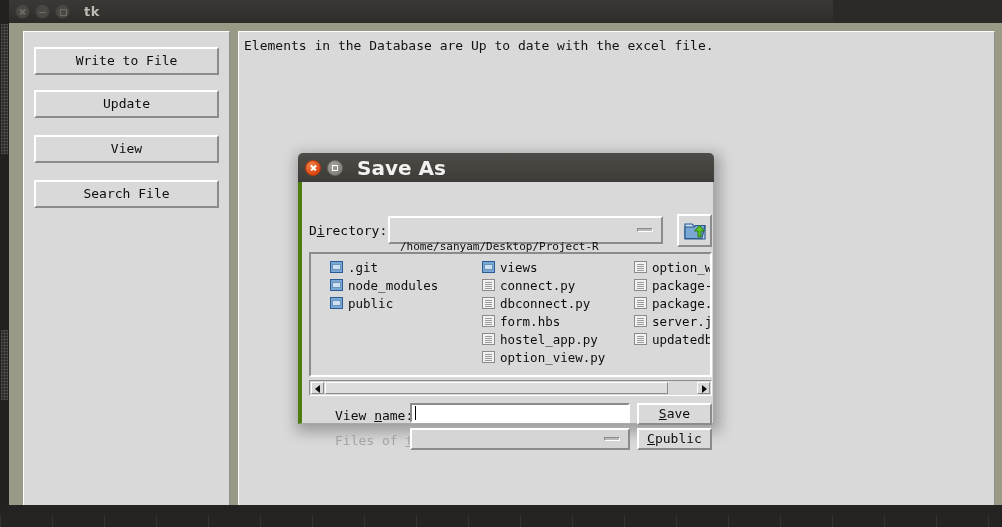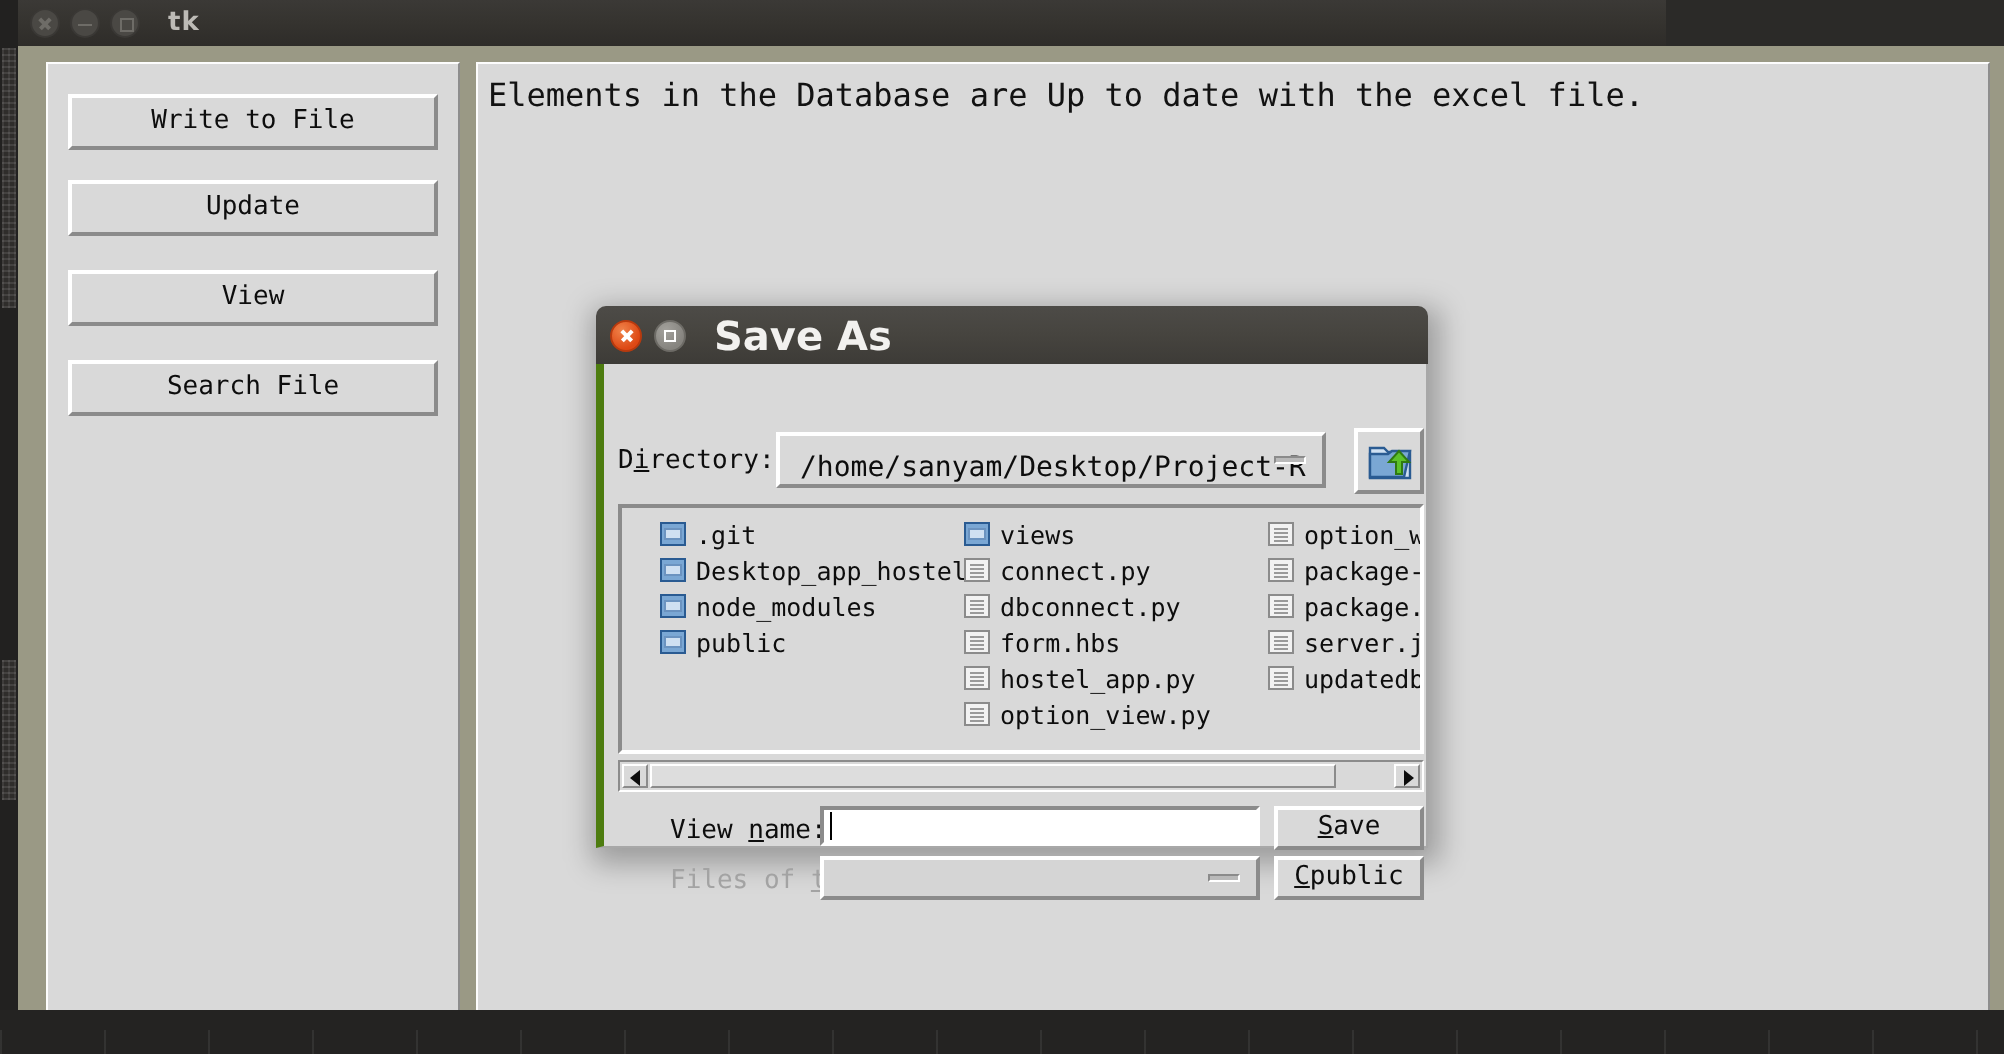--- a/index.html
+++ b/index.html
@@ -163,21 +163,21 @@
     border-top: 1px solid #fdfdfd;
     border-left: 1px solid #fdfdfd;
     border-right: 1px solid #8e8e8e;
     border-bottom: 1px solid #8e8e8e;
     box-sizing: border-box;
   }
   #status-text {
     position: absolute;
     left: 5px; top: 6px;
     font-family: "DejaVu Sans Mono", monospace;
-    font-size: 16px;
+    font-size: 13px;
     color: #121212;
     white-space: nowrap;
     letter-spacing: 0px;
   }
 
   
   #dialog-shadow {
     position: absolute;
     left: 296px; top: 154px;
     width: 424px; height: 278px;
@@ -267,23 +267,23 @@
     width: 275px; height: 28px;
     background: #d9d9d9;
     border-top: 2px solid #ffffff;
     border-left: 2px solid #ffffff;
     border-right: 2px solid #8b8b8b;
     border-bottom: 2px solid #8b8b8b;
     box-sizing: border-box;
   }
   #dir-value {
     position: absolute;
-    left: 10px; top: 8px;
-    font-family: "DejaVu Sans Mono", monospace;
-    font-size: 14px;
+    left: 10px; top: 22px;
+    font-family: "DejaVu Sans Mono", monospace;
+    font-size: 11px;
     color: #0d0d0d;
     white-space: nowrap;
   }
   #dir-arrow {
     position: absolute;
     right: 8px; top: 10px;
     width: 16px; height: 4px;
     background: #b9b9b9;
     border-top: 1px solid #8b8b8b;
     border-left: 1px solid #8b8b8b;
@@ -568,24 +568,20 @@
 
       <div id="file-list">
         <div id="file-columns">
           <div class="file-col col1">
               <div class="file-item">
                 <span class="file-icon folder"></span>
                 <span class="file-name">.git</span>
               </div>
               <div class="file-item">
                 <span class="file-icon folder"></span>
-                <span class="file-name">Desktop_app_hostel</span>
-              </div>
-              <div class="file-item">
-                <span class="file-icon folder"></span>
                 <span class="file-name">node_modules</span>
               </div>
               <div class="file-item">
                 <span class="file-icon folder"></span>
                 <span class="file-name">public</span>
               </div>
             </div>
           <div class="file-col col2">
               <div class="file-item">
                 <span class="file-icon folder"></span>

